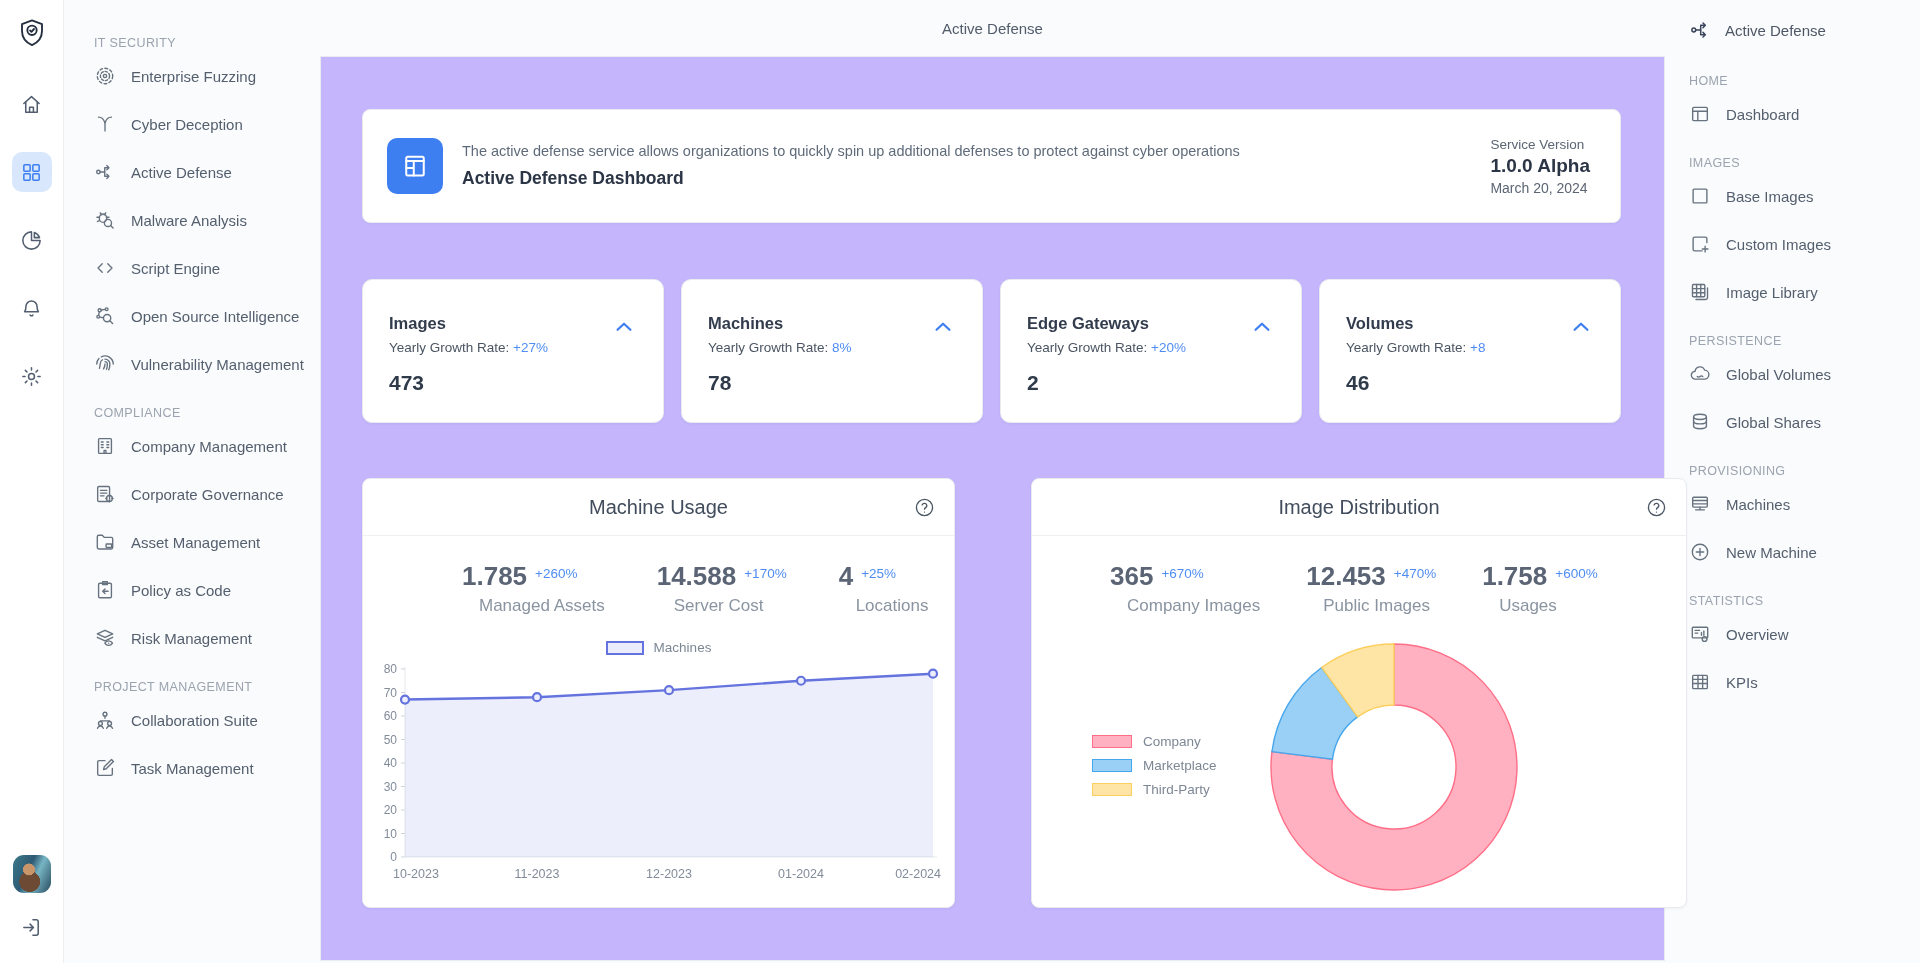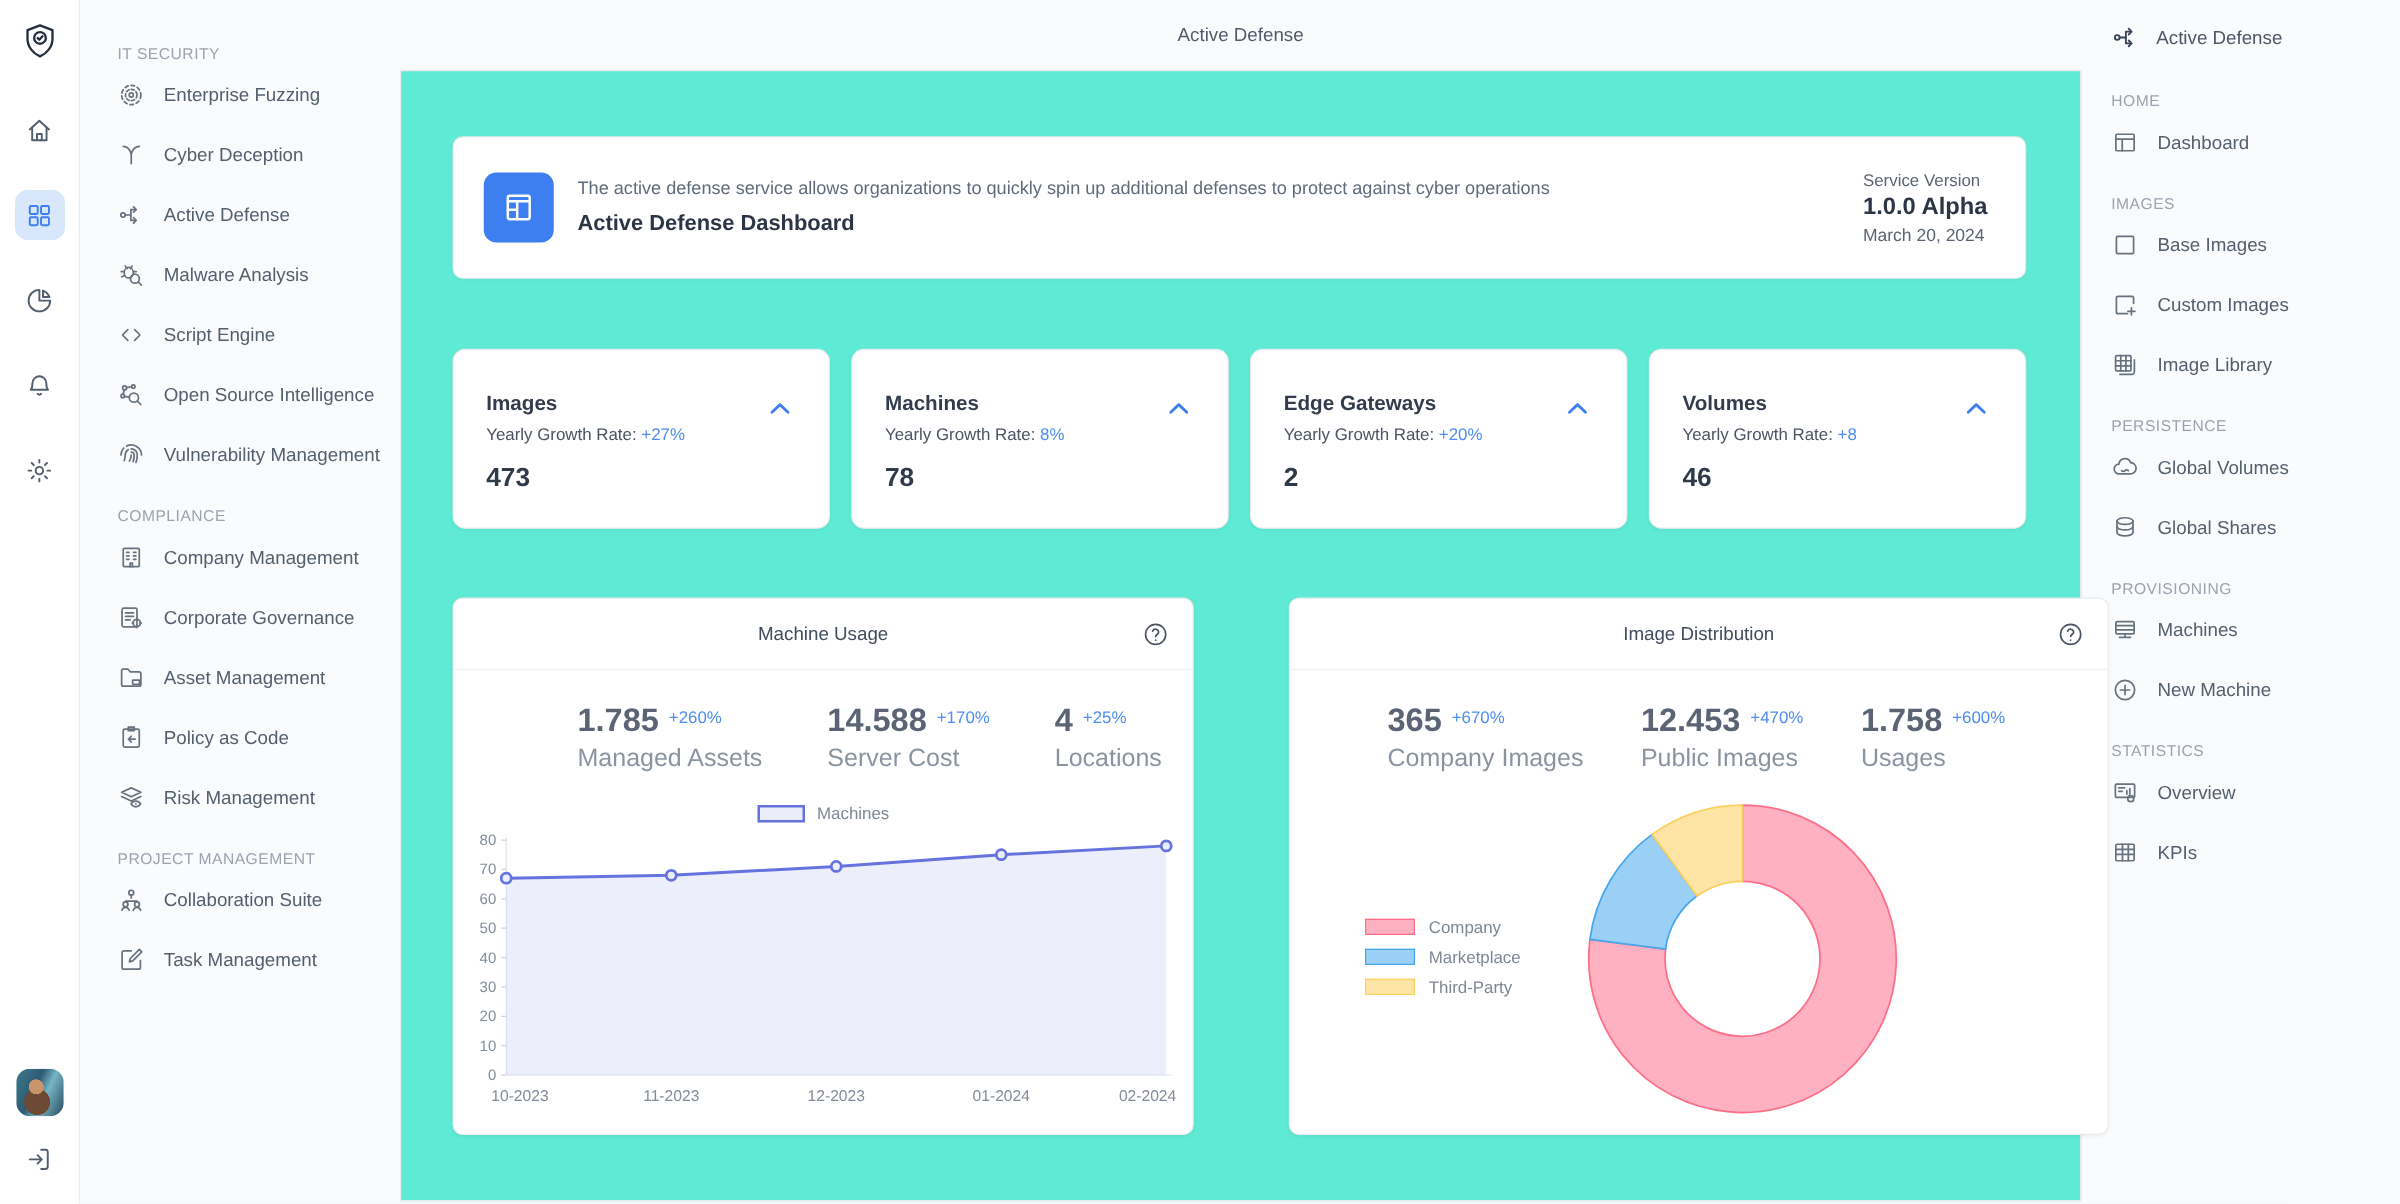--- a/index.html
+++ b/index.html
@@ -34,21 +34,21 @@
   .rside { position:absolute; right:0; top:0; bottom:0; width:255px; padding:16px 0 0 24px; }
   .rside-title { display:flex; align-items:center; gap:12px; color:#4d5765; font-size:15px; height:28px; }
   .rside-title .nico { width:24px; height:24px; color:#39445a; display:flex; }
   .rside-title .nico svg { width:24px; height:24px; }
   .rside .nav-item { height:48px; }
   .rside .nav-label:first-of-type { margin-top:30px; }
 
   
   .page-title { position:absolute; left:320px; width:1345px; top:0; height:56px; display:flex;
     align-items:center; justify-content:center; font-size:15px; color:#515c6b; }
-  .panel { position:absolute; left:320px; width:1345px; top:56px; bottom:2px; background:#5eead4;
+  .panel { position:absolute; left:320px; width:1345px; top:56px; bottom:2px; background:#c4b5fd;
     border:1px solid #e9ebee; }
 
   
   .info-card { position:absolute; left:41px; right:43px; top:52px; height:114px; background:#fff;
     border:1px solid #e9ebee; border-radius:8px; box-shadow:0 1px 2px rgba(30,40,60,.04);
     display:flex; align-items:center; padding:0 30px 0 24px; }
   .info-ic { width:56px; height:56px; border-radius:10px; background:#3d7ef0; color:#fff;
     display:flex; align-items:center; justify-content:center; flex:0 0 56px; }
   .info-ic svg { width:30px; height:30px; }
   .info-text { margin-left:19px; }
@@ -70,30 +70,30 @@
   .stat-chev { position:absolute; right:26px; top:36px; width:26px; height:22px; color:#3d7ef0; cursor:pointer; }
   .stat-chev svg { width:26px; height:22px; }
 
   
   .charts-row { position:absolute; left:41px; top:421px; display:flex; gap:76px; }
   .chart-card { background:#fff; border:1px solid #e9ebee; border-radius:8px;
     box-shadow:0 1px 3px rgba(30,40,60,.05); height:430px; position:relative; }
   .chart-card.mu { width:593px; }
   .chart-card.id { width:656px; }
   .cc-head { height:57px; border-bottom:1px solid #eef0f3; display:flex; align-items:center; justify-content:center;
-    font-size:15px; color:#414c5c; position:relative; }
+    font-size:20px; color:#414c5c; position:relative; }
   .cc-help { position:absolute; right:18px; top:17px; width:23px; height:23px; color:#4a5563; cursor:pointer; }
   .cc-help svg { width:23px; height:23px; }
   .cc-stats { display:flex; margin-top:27px; }
   .mu .cc-stats { padding-left:99px; gap:52px; }
   .id .cc-stats { padding-left:78px; gap:46px; }
   .cstat-top { display:flex; align-items:flex-start; gap:8px; }
   .cstat-value { font-size:26px; font-weight:bold; color:#5a6474; line-height:1; }
   .cstat-delta { font-size:13.5px; color:#4f8df2; margin-top:3px; }
-  .cstat-label { font-size:20px; color:#8a94a1; margin-top:7px; }
+  .cstat-label { font-size:17px; color:#8a94a1; margin-top:7px;margin-left:17px; }
 
   .line-legend { display:flex; align-items:center; justify-content:center; gap:10px; margin-top:24px; }
   .line-legend .sw { width:38px; height:14px; border:2px solid #6473de; background:#ecedfb; }
   .line-legend .lg-label { font-size:13.5px; color:#7d8794; }
   .line-svg-wrap { margin-top:4px; padding-left:6px; }
 
   .donut-legend { position:absolute; left:23px; top:250px; }
   .dleg-row { display:flex; align-items:center; gap:11px; height:24px;margin-left:37px; }
   .dleg-sw { width:40px; height:13px; border-style:solid; border-width:1.5px; }
   .dleg-label { font-size:13.5px; color:#7d8794; }

